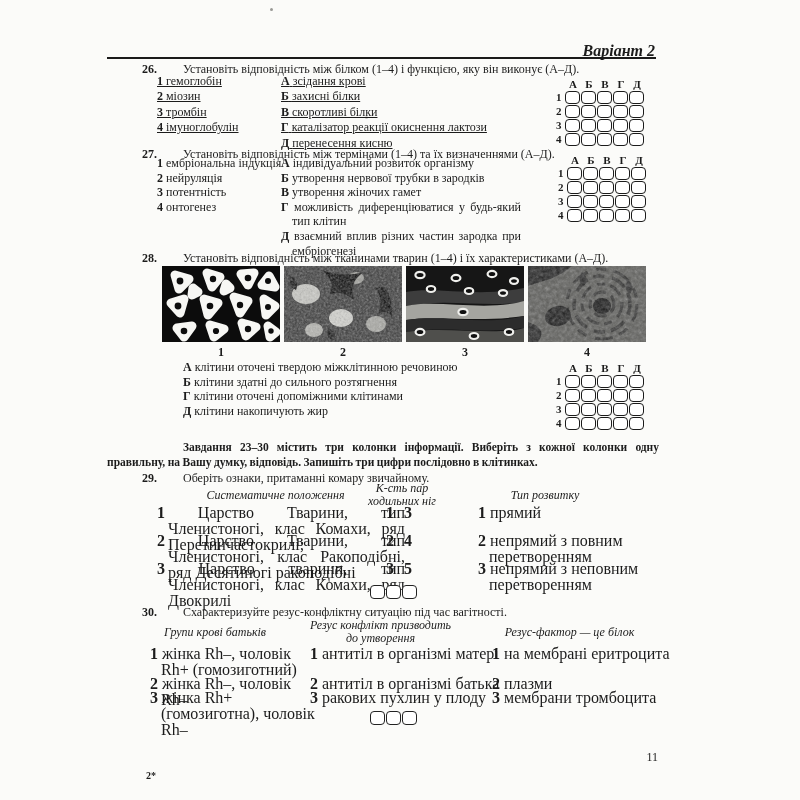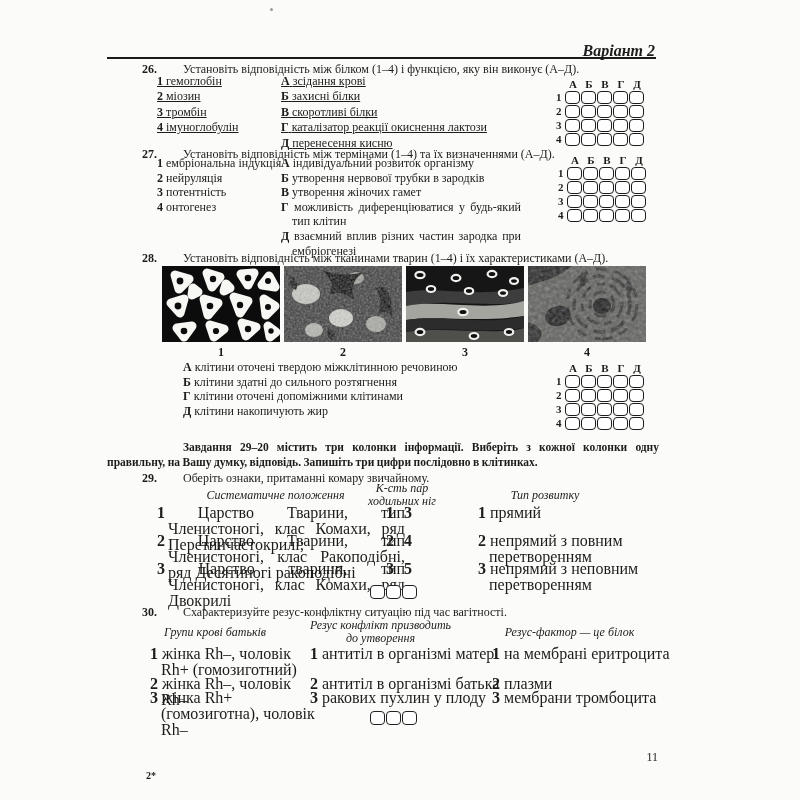--- a/index.html
+++ b/index.html
@@ -340,21 +340,21 @@
   <div class="agrid-row">
       <span class="agrid-rlab">4</span>
       <span class="agrid-cell"></span>
       <span class="agrid-cell"></span>
       <span class="agrid-cell"></span>
       <span class="agrid-cell"></span>
       <span class="agrid-cell"></span>
     </div>
 </div>
 
-<div class="abs instr just" style="left:107px;top:440px;width:552px;">Завдання 29–20 містить три колонки інформації. Виберіть з кожної колонки одну правильну, на Вашу думку, відповідь. Запишіть три цифри послідовно в клітинках.</div>
+<div class="abs instr just" style="left:107px;top:440px;width:552px;">Завдання 23–30 містить три колонки інформації. Виберіть з кожної колонки одну правильну, на Вашу думку, відповідь. Запишіть три цифри послідовно в клітинках.</div>
 
 <div class="abs qnum" style="left:142px;top:471px;">29.</div>
 <div class="abs qtitle" style="left:183px;top:471px;width:470px;">Оберіть ознаки, притаманні комару звичайному.</div>
 
 <div class="abs colhead" style="left:157px;top:489px;width:237px;">Систематичне положення</div>
 <div class="abs" style="left:352px;top:482px;width:100px;">
   <div class="colhead">К-сть пар</div>
   <div class="colhead">ходильних ніг</div>
 </div>
 <div class="abs colhead" style="left:470px;top:489px;width:150px;">Тип розвитку</div>

